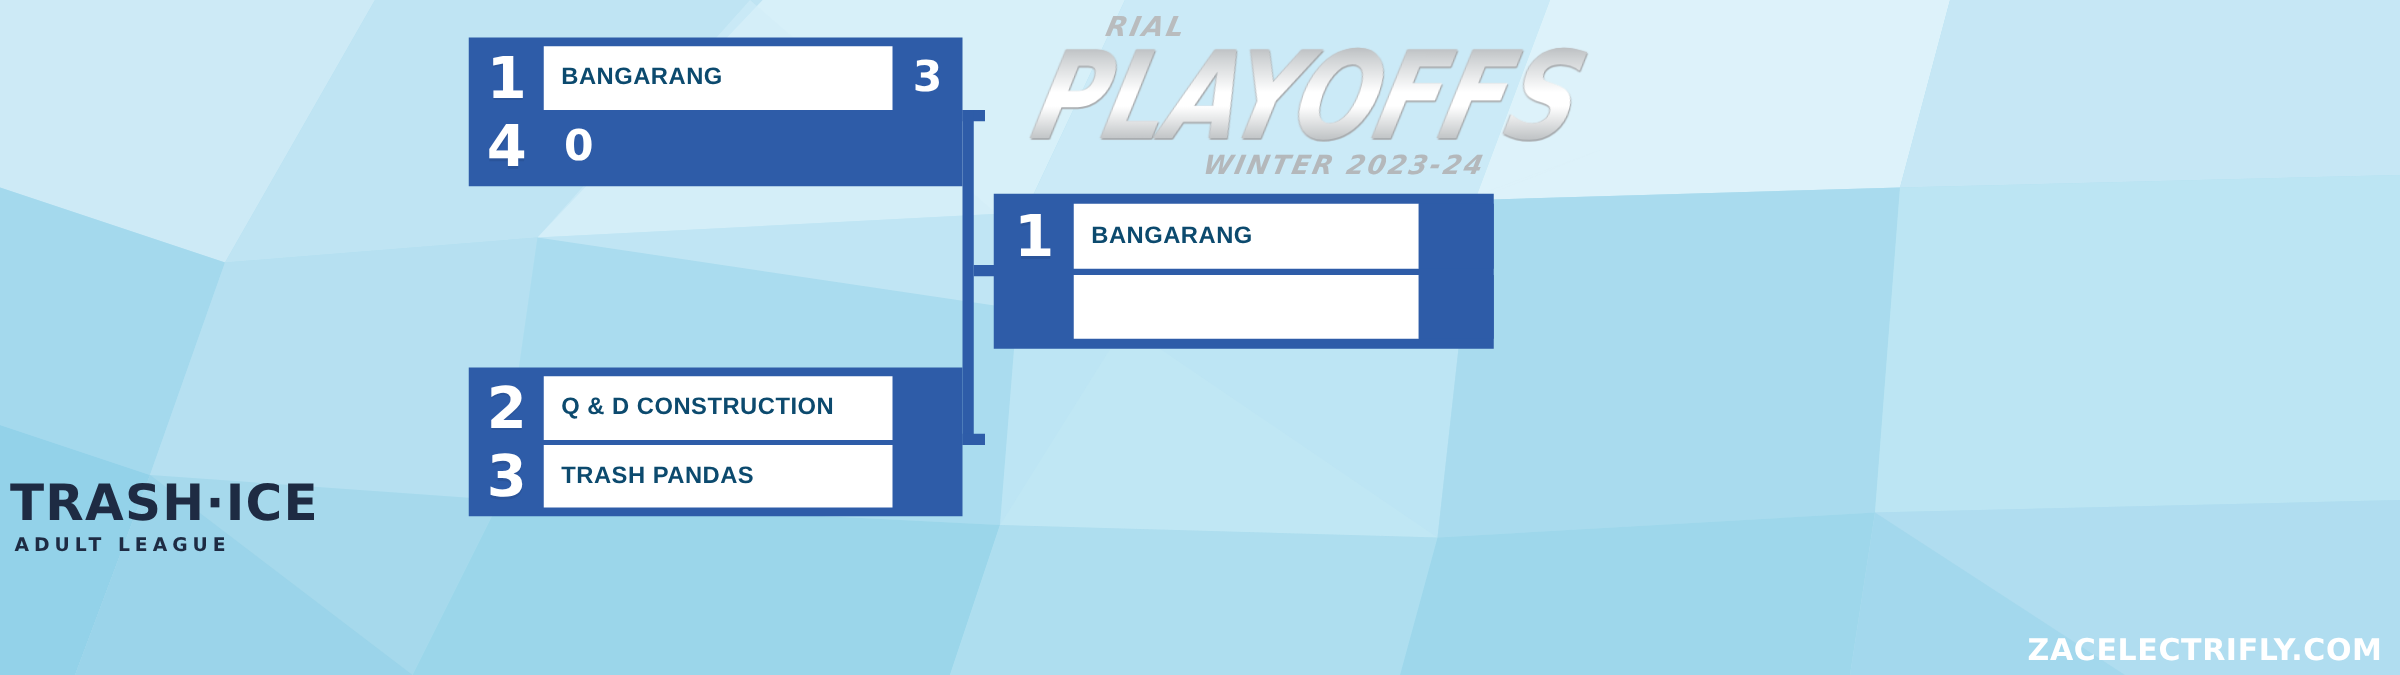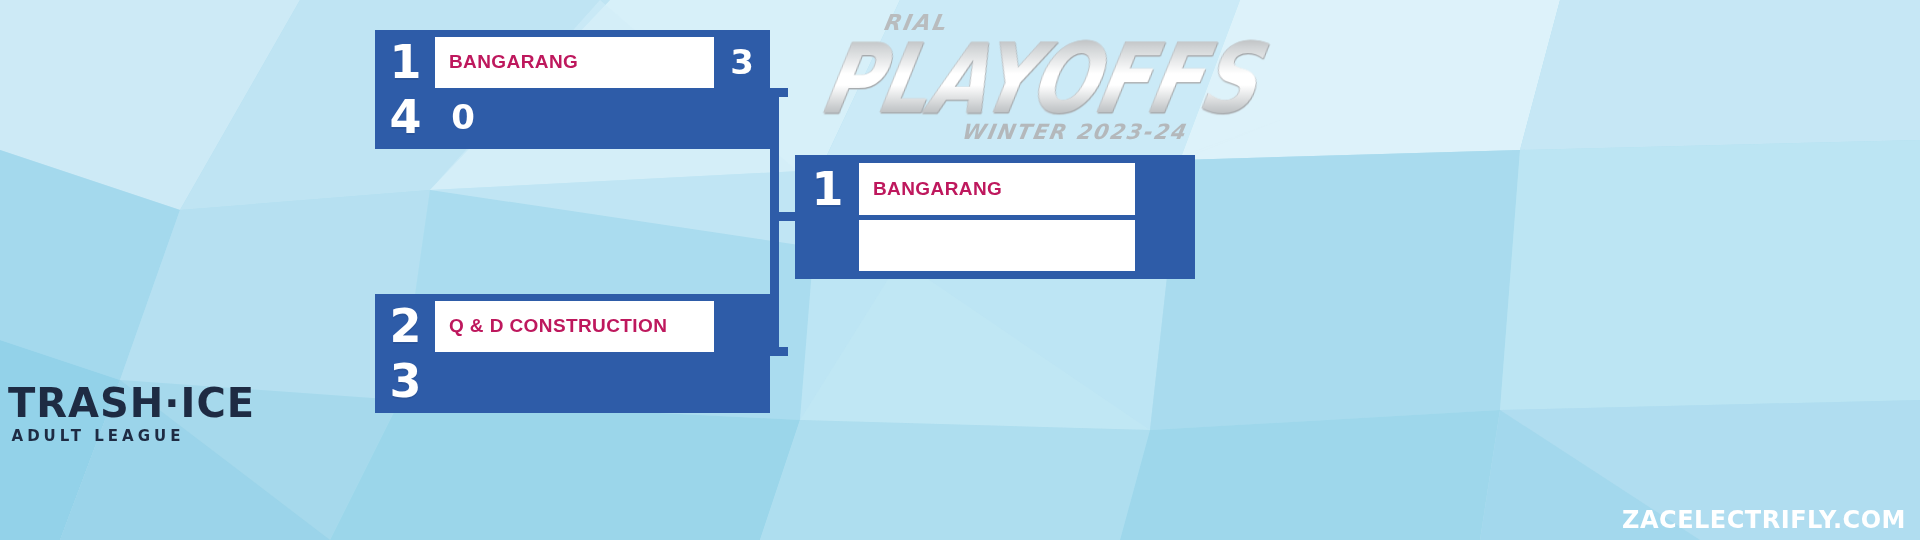--- a/index.html
+++ b/index.html
@@ -33,21 +33,21 @@
     letter-spacing:-1px;
     text-shadow:0 2px 0 rgba(0,0,0,.08);
     font-family:"DejaVu Sans", sans-serif;
   }
   .namecell{
     flex:1 1 auto;
     background:#ffffff;
     display:flex;align-items:center;
     padding-left:14px;
     box-sizing:border-box;
-    color:#be185d;
+    color:#0c4a6e;
     font-size:19px;font-weight:bold;
     letter-spacing:.4px;
   }
   .scorecell{
     width:56px;flex:0 0 56px;
     color:#ffffff;
     font-size:34px;font-weight:bold;
     display:flex;align-items:center;justify-content:center;
     font-family:"DejaVu Sans", sans-serif;
   }
@@ -182,20 +182,21 @@
 </div>
 
 <div class="match" id="sf2">
   <div class="row">
     <div class="seed">2</div>
     <div class="namecell">Q &amp; D CONSTRUCTION</div>
     <div class="scorecell"></div>
   </div>
   <div class="row">
     <div class="seed">3</div>
+    <div class="namecell">TRASH PANDAS</div>
     <div class="scorecell"></div>
   </div>
 </div>
 
 <div class="match" id="final">
   <div class="row">
     <div class="seed">1</div>
     <div class="namecell">BANGARANG</div>
     <div class="pad-right"></div>
   </div>

